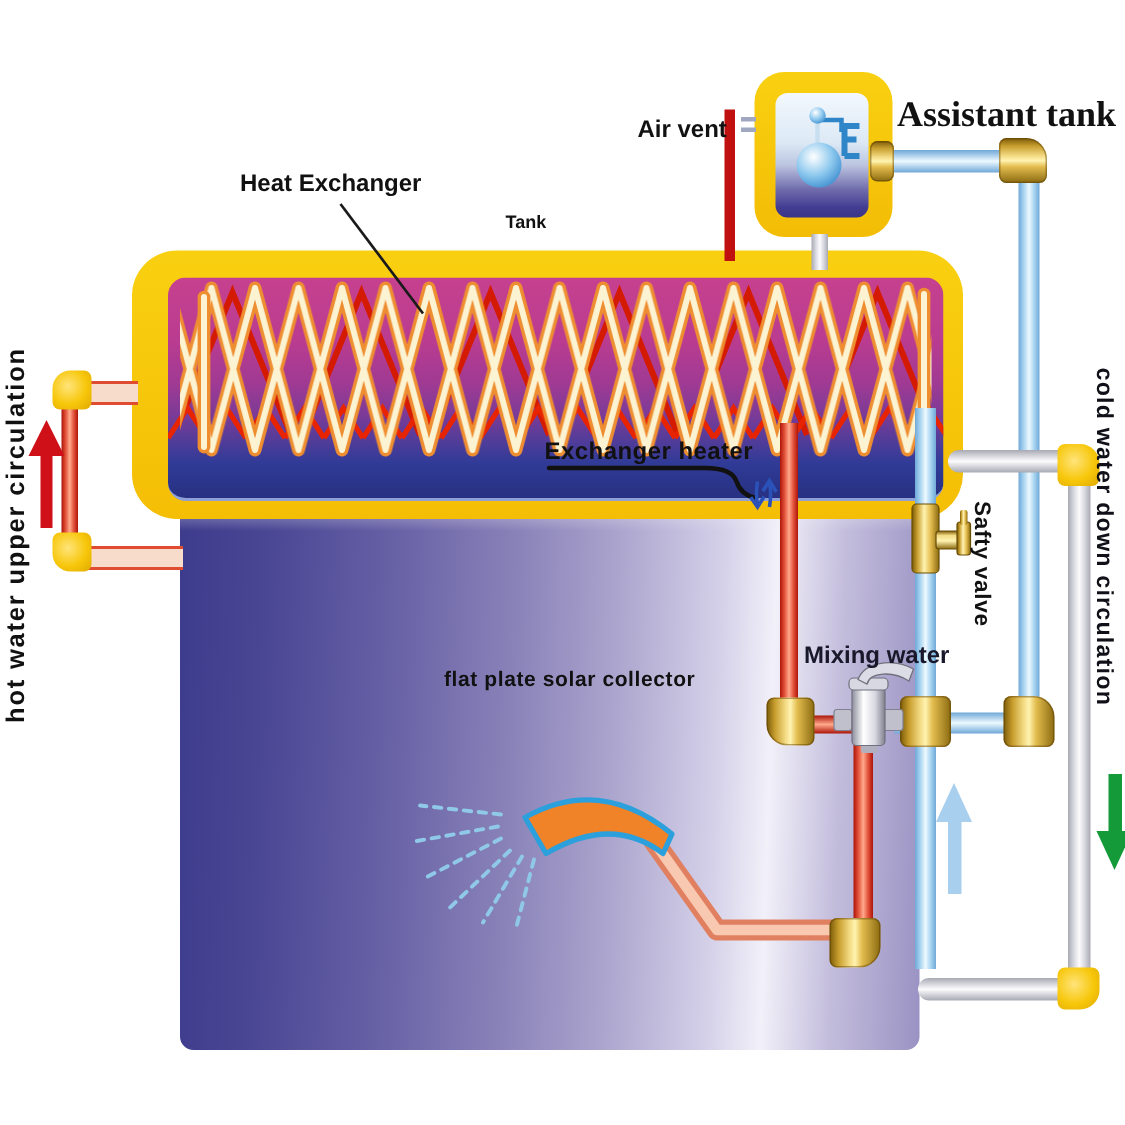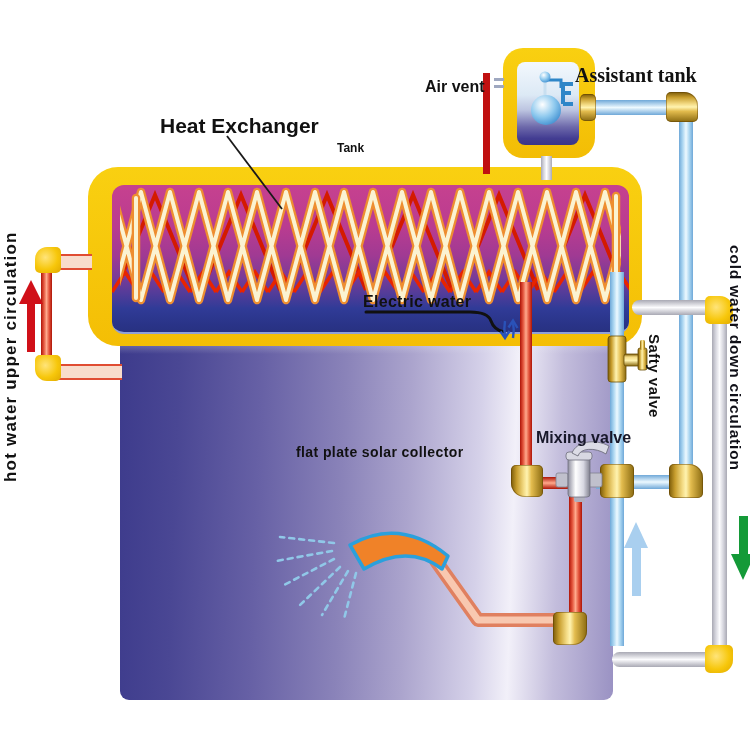--- a/index.html
+++ b/index.html
@@ -93,21 +93,21 @@
       </pattern>
     </defs>
     <rect x="8" y="0" width="500" height="146" fill="url(#redtall)"></rect>
     <rect x="0" y="0" width="517" height="146" fill="url(#redzig)"></rect>
     <rect x="8" y="0" width="501" height="146" fill="url(#coilx)"></rect>
     <line x1="24" y1="12" x2="24" y2="112" stroke="#EE8E30" stroke-width="8.5" stroke-linecap="round"></line>
     <line x1="24" y1="12" x2="24" y2="112" stroke="#FBF3D2" stroke-width="4" stroke-linecap="round"></line>
     <line x1="504" y1="10" x2="504" y2="112" stroke="#EE8E30" stroke-width="8.5" stroke-linecap="round"></line>
     <line x1="504" y1="10" x2="504" y2="112" stroke="#FBF3D2" stroke-width="4" stroke-linecap="round"></line>
   </svg>
-  <div class="abs electric-heater-label lbl">Electric water</div>
+  <div class="abs electric-heater-label lbl">Exchanger heater</div>
 
   <div class="abs pipe-pink-h" style="left:54px;top:254px;width:38px;height:12px;"></div>
   <div class="abs pipe-pink-h" style="left:56px;top:364px;width:66px;height:12px;"></div>
   <div class="abs pipe-red-v" style="left:41px;top:264px;width:11px;height:102px;"></div>
   <div class="abs yellobow" style="left:35px;top:247px;width:26px;height:26px;border-radius:12px 5px 5px 5px;"></div>
   <div class="abs yellobow" style="left:35px;top:355px;width:26px;height:26px;border-radius:5px 5px 5px 12px;"></div>
   <div class="abs" style="left:27px;top:302px;width:8px;height:50px;background:#D01018;"></div>
   <div class="abs tri" style="left:19px;top:280px;border-left:12px solid transparent;border-right:12px solid transparent;border-bottom:24px solid #D01018;"></div>
 
   <div class="abs pipe-red-v" style="left:520px;top:282px;width:12px;height:192px;"></div>
@@ -192,25 +192,25 @@
     <rect x="18" y="14" width="22" height="42" rx="3" fill="url(#chrome)" stroke="#70707E" stroke-width="0.8"></rect>
     <rect x="16" y="11" width="26" height="8" rx="3" fill="#D8D8E2" stroke="#70707E" stroke-width="0.8"></rect>
     <path d="M22,12 C26,1 44,-3 59,5 L56,13 C45,6 30,7 28,15 Z" fill="#DCDCE6" stroke="#70707E" stroke-width="0.9"></path>
   </svg>
 
   <div class="abs" style="left:632px;top:546px;width:9px;height:50px;background:#A9CFEF;"></div>
   <div class="abs tri" style="left:624px;top:522px;border-left:12px solid transparent;border-right:12px solid transparent;border-bottom:26px solid #A9CFEF;"></div>
   <div class="abs" style="left:739px;top:516px;width:9px;height:40px;background:#149A38;"></div>
   <div class="abs tri" style="left:731px;top:554px;border-left:12px solid transparent;border-right:12px solid transparent;border-top:26px solid #149A38;"></div>
 
-  <div class="abs lbl" style="left:160px;top:114px;font-size:21px;">Heat Exchanger</div>
+  <div class="abs lbl" style="left:160px;top:114px;font-size:16px;">Heat Exchanger</div>
   <div class="abs lbl" style="left:337px;top:141px;font-size:12px;">Tank</div>
   <div class="abs lbl" style="left:425px;top:78px;font-size:16px;">Air vent</div>
-  <div class="abs lbl" style="left:575px;top:64px;font-size:20px;font-family:'Liberation Serif',serif;">Assistant tank</div>
-  <div class="abs lbl" style="left:536px;top:429px;font-size:16px;color:#18182A;">Mixing valve</div>
+  <div class="abs lbl" style="left:598px;top:64px;font-size:24px;font-family:'Liberation Serif',serif;">Assistant tank</div>
+  <div class="abs lbl" style="left:536px;top:429px;font-size:16px;color:#18182A;">Mixing water</div>
   <div class="abs lbl v-down" style="left:646px;top:334px;height:100px;font-size:15px;letter-spacing:.5px;">Safty valve</div>
   <div class="abs lbl v-down" style="left:726px;top:245px;height:266px;font-size:15.5px;letter-spacing:.8px;color:#101018;">cold water down circulation</div>
   <div class="abs lbl v-up" style="left:1px;top:186px;height:296px;font-size:17px;letter-spacing:1.2px;">hot water upper circulation</div>
 
   <svg class="abs" style="left:0;top:0;pointer-events:none;" width="750" height="750" viewBox="0 0 750 750">
     <line x1="227" y1="136" x2="282" y2="209" stroke="#1A1A1A" stroke-width="1.8"></line>
     <path d="M366,312 L470,312 Q488,312 491,321 Q494,330 504,332" fill="none" stroke="#111" stroke-width="3" stroke-linecap="round"></path>
     <g stroke="#2A52B8" stroke-width="2.4" fill="none">
       <path d="M505,321 C504,327 504,331 505,336"></path>
       <path d="M500.5,331.5 L505,338 L509.5,331"></path>

